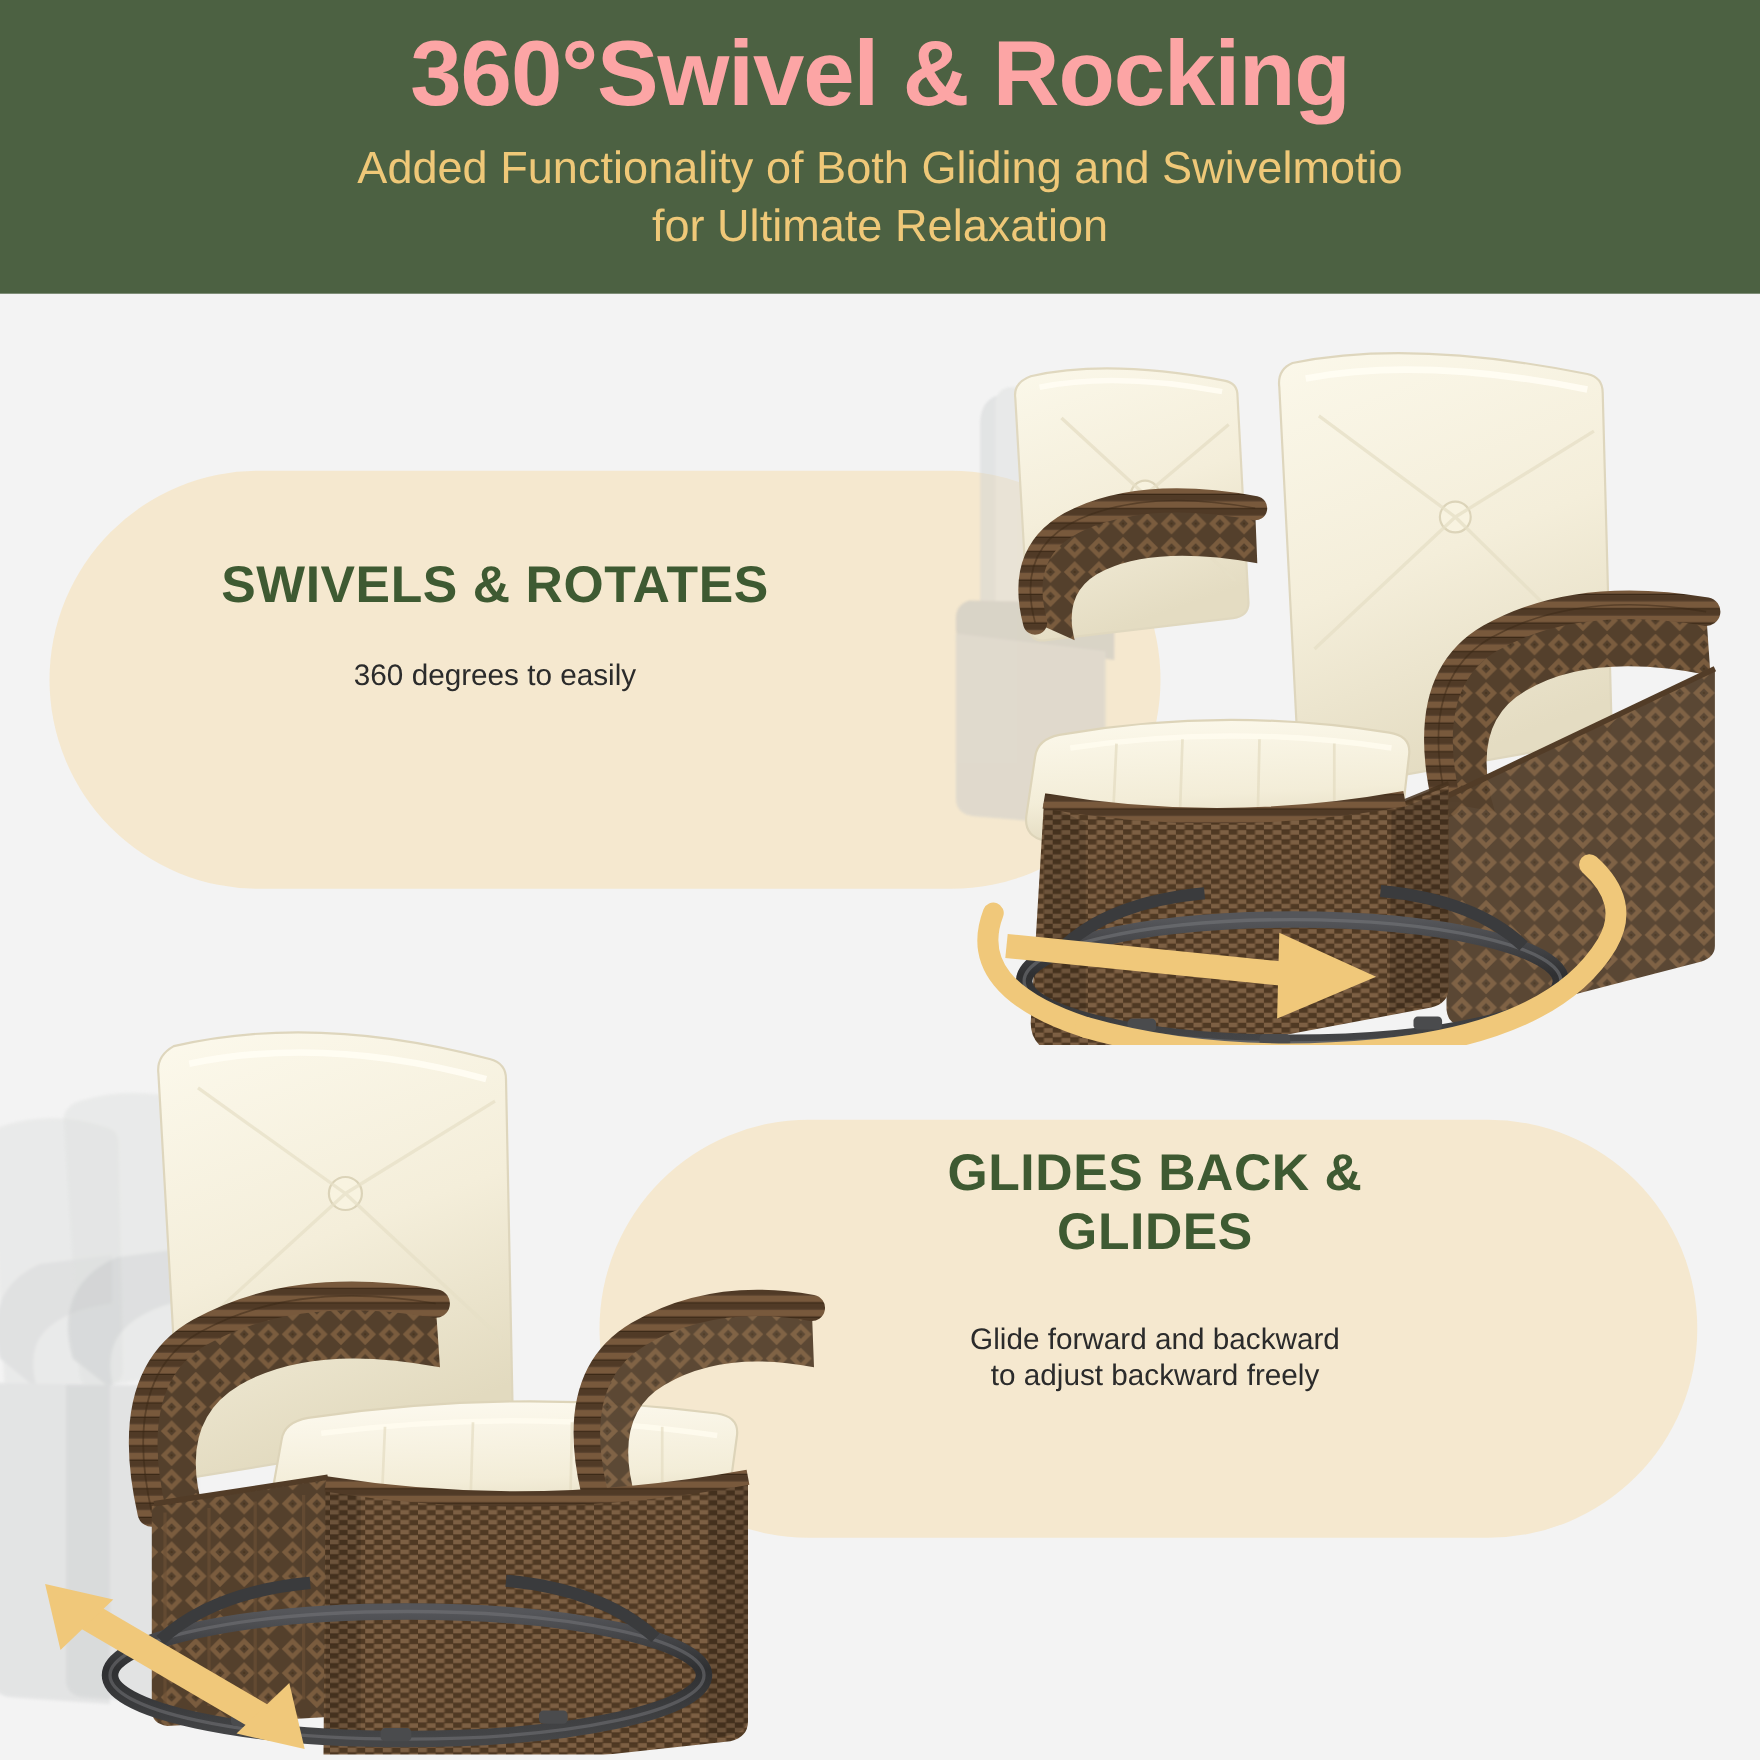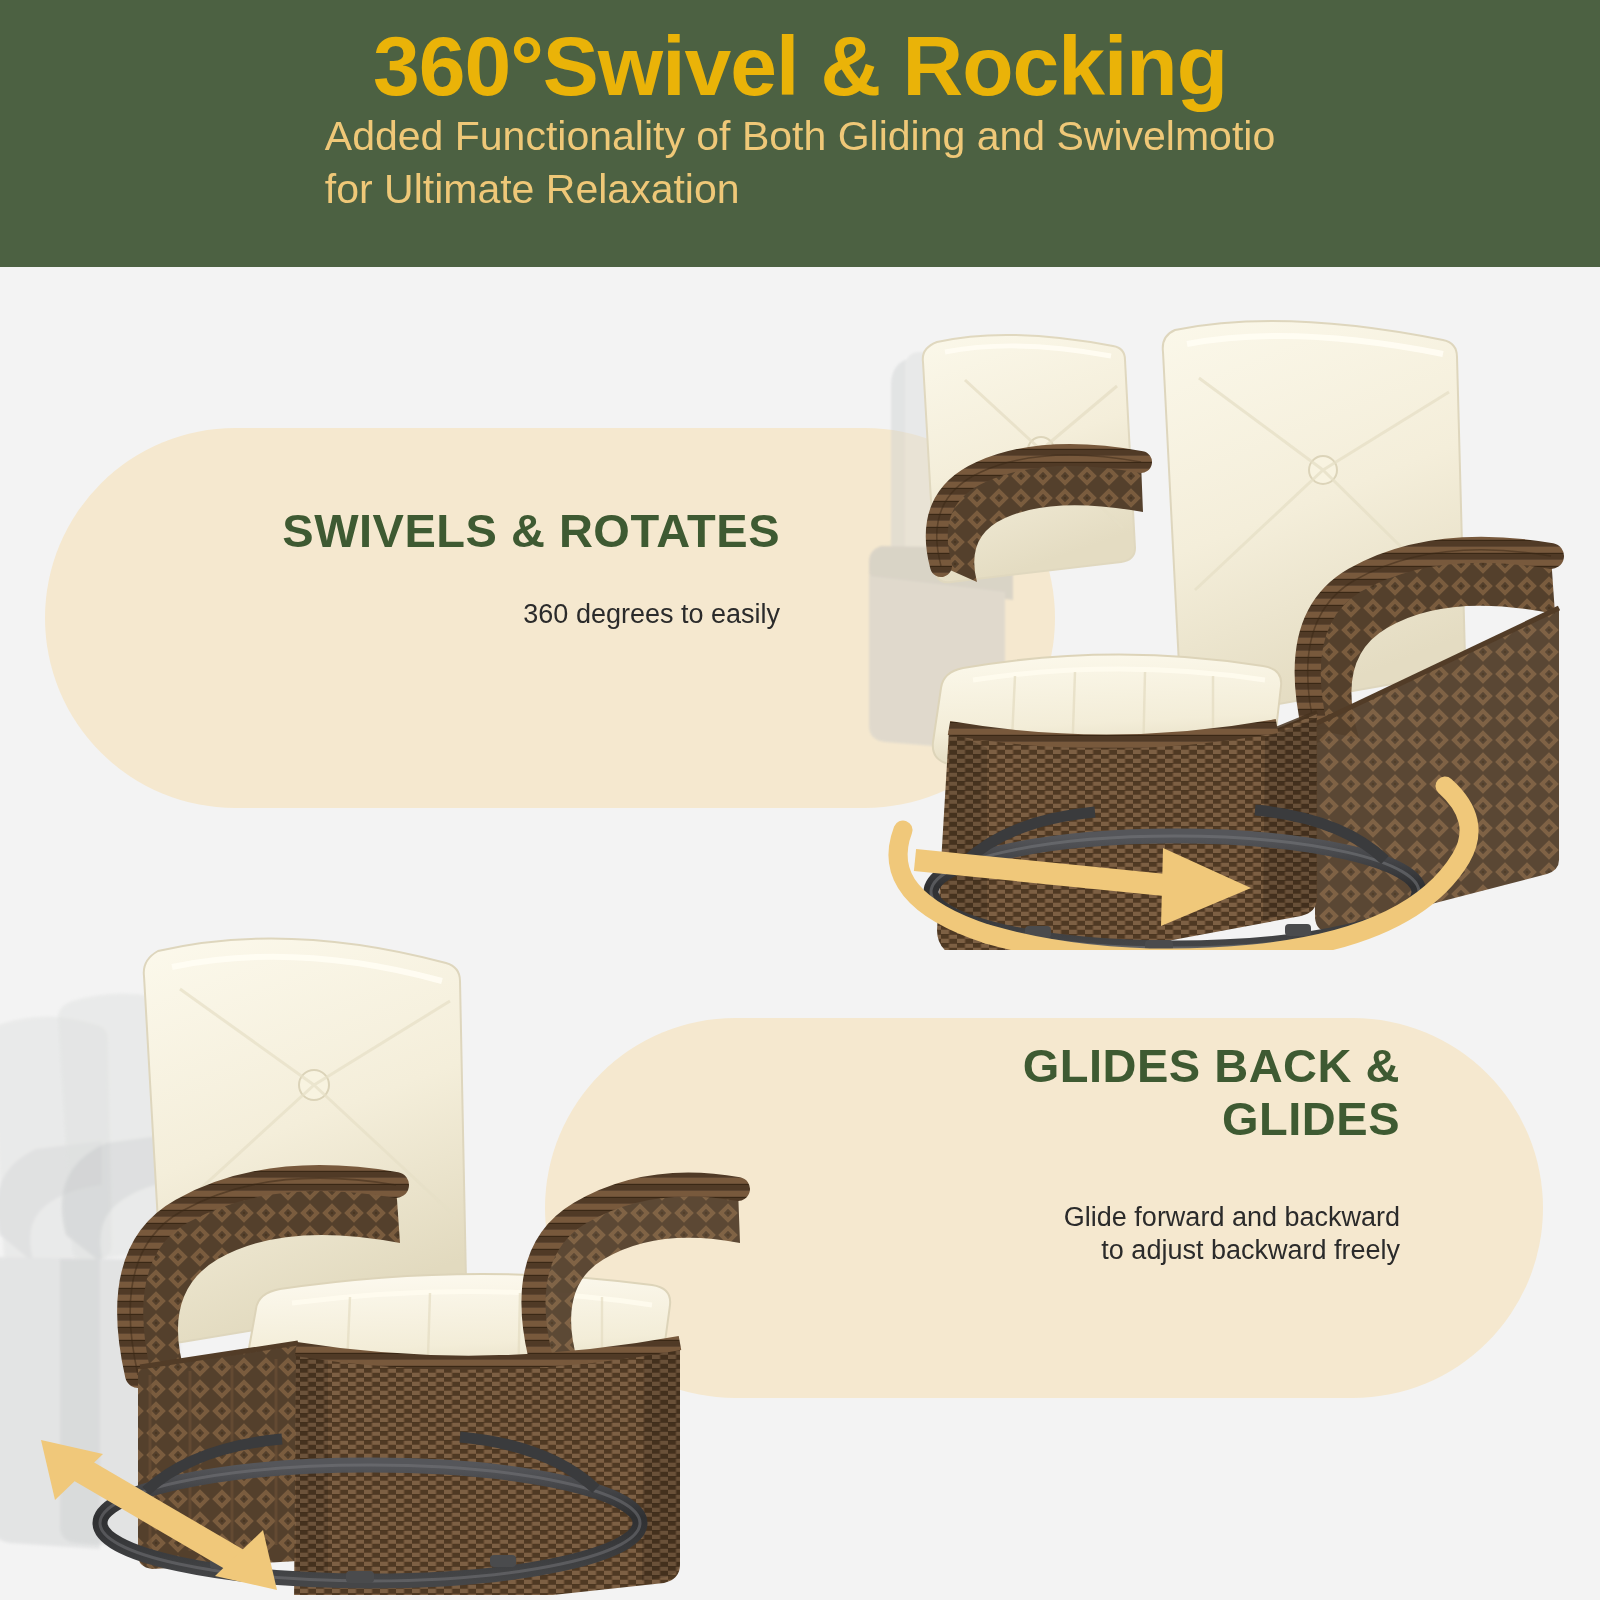--- a/index.html
+++ b/index.html
@@ -13,49 +13,50 @@
 
   
   .header{
     position:absolute;left:0;top:0;width:1600px;height:267px;
     background:#4c6142;
     display:flex;flex-direction:column;align-items:center;
     justify-content:flex-start;
     box-sizing:border-box;padding-top:22px;
   }
   .header-title{
-    color:#eab308;
+    color:#fca5a5;
     font-size:84px;font-weight:bold;
     letter-spacing:-1px;
     line-height:1.05;
     white-space:nowrap;
     text-align:right;
   }
   .header-sub{
     color:#efc878;
     font-size:41px;font-weight:normal;
     line-height:1.28;
-    margin-top:0;
+    text-align:center;
+    margin-top:16px;
     max-width:1280px;
   }
   .header-sub .l2{display:block;}
 
   
   .card{
     position:absolute;
     background:#f5e8cf;
     border-radius:400px;
     z-index:1;
   }
   .card-top{ left:45px; top:428px; width:1010px; height:380px; }
   .card-bottom{ left:545px; top:1018px; width:998px; height:380px; }
 
   .card-text{
     position:absolute;
-    text-align:right;
+    text-align:center;
     z-index:4;
   }
   .card-text .heading{
     color:#3e5a32;
     font-weight:bold;
     font-size:47px;
     line-height:1.12;
     letter-spacing:.5px;
   }
   .card-text .body{

